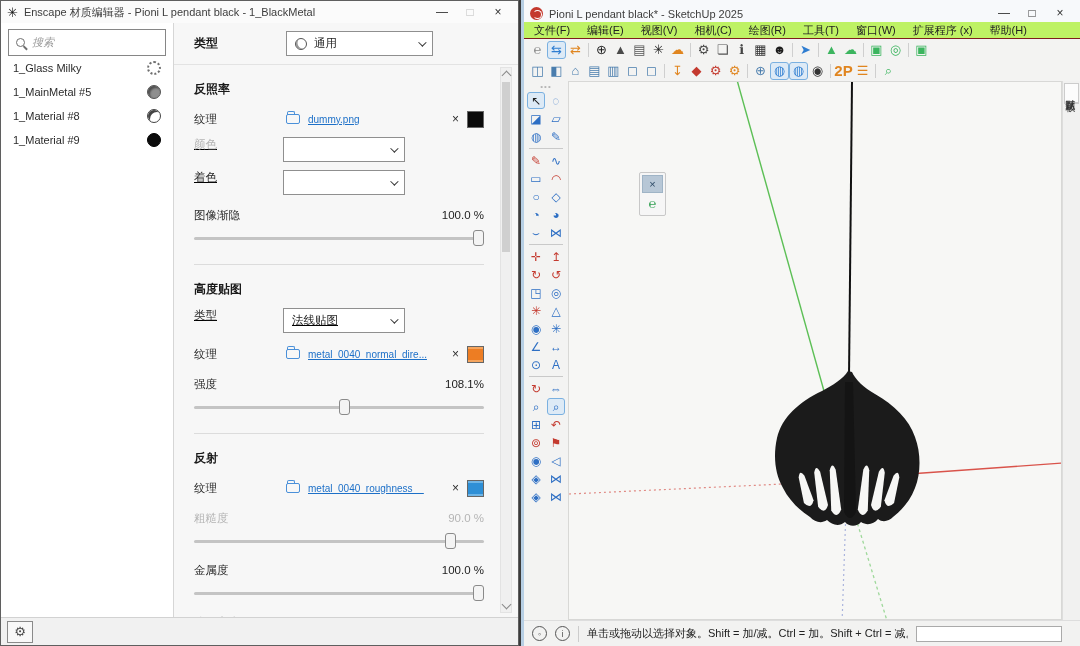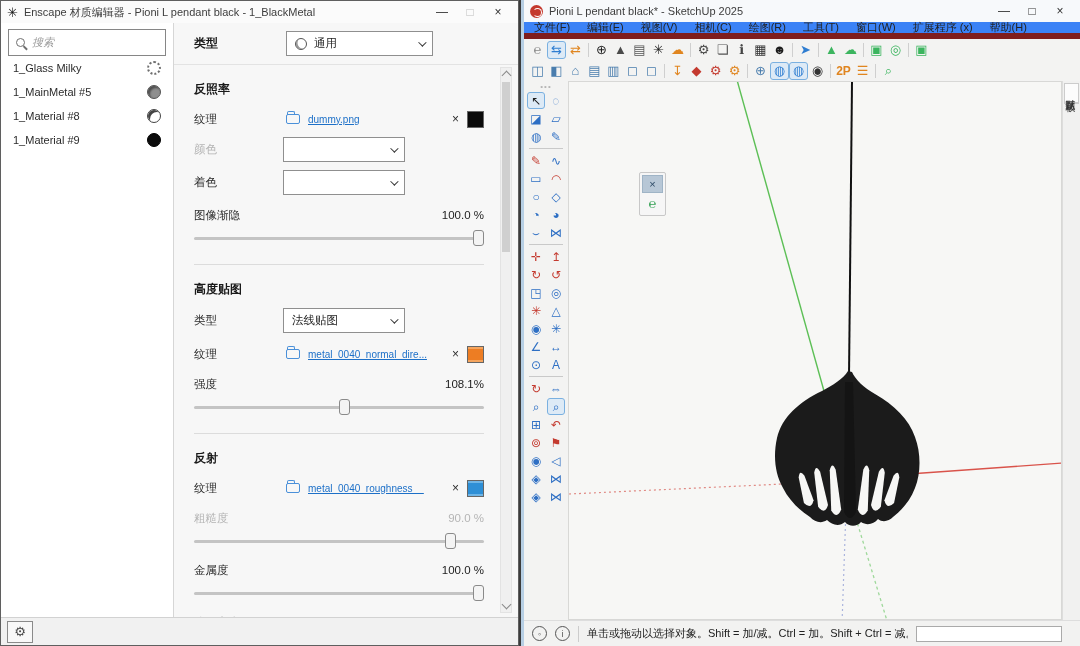--- a/index.html
+++ b/index.html
@@ -44,51 +44,51 @@
   .tex-row { display:flex; align-items:center; margin-top:11px; height:20px; }
   .tex-row .lbl { width:72px; flex:none; }
   .folder { width:14px; height:10px; border:1.5px solid #4a90d9; border-radius:2px; position:relative; margin:0 8px 0 20px; flex:none; }
   .folder::before { content:""; position:absolute; top:-4px; left:0; width:6px; height:3px; border:1.5px solid #4a90d9; border-bottom:none; border-radius:2px 2px 0 0; }
   a.texlink { font-size:10px; color:#1d70c8; text-decoration:underline; flex:1; white-space:nowrap; overflow:hidden; text-overflow:ellipsis; }
   .xbtn { font-size:12px; color:#2f2f2f; margin:0 8px; flex:none; }
   .swatch { width:17px; height:17px; flex:none; border:1px solid #666; }
   .swatch.blk { background:#0a0a0a; }
   .swatch.org { background:#ed7d23; box-shadow:inset 0 -4px 0 -2px #f6a55e, inset 0 6px 0 -4px #f6a55e; }
   .swatch.blu { background:#2e8fd6; box-shadow:inset 0 -4px 0 -2px #6db4e6, inset 0 6px 0 -4px #6db4e6; }
-  .sel-row { display:flex; align-items:center; margin-top:8px; }
+  .sel-row { display:flex; align-items:flex-start; margin-top:8px;text-decoration:underline; }
   .sel-row .lbl { width:89px; flex:none; }
   .sel-row .dd { width:122px; }
   .sl-head { display:flex; justify-content:space-between; align-items:baseline; margin-top:13px; }
   .sl-val { font-size:11.5px; color:#1d1d1d; }
   .sl-val.dis { color:#b5b5b5; }
   .slider { position:relative; height:18px; margin-top:6px; }
   .slider .track { position:absolute; left:0; right:0; top:8px; height:3px; background:#c4c4c4; border-radius:2px; }
   .slider .thumb { position:absolute; top:1px; width:11px; height:16px; background:#f4f4f4; border:1px solid #8a8a8a; border-radius:3px; }
   .hdiv { height:1px; background:#dcdcdc; margin-top:17px; }
   .ens-scroll { position:absolute; right:6px; top:44px; bottom:4px; width:12px; background:#f0f0f0; border:1px solid #e3e3e3; }
   .ens-scroll .thumbv { position:absolute; left:1px; right:1px; top:14px; height:170px; background:#cfcfcf; }
   .arr { position:absolute; left:2px; width:7px; height:7px; border-right:1.5px solid #8a8a8a; border-bottom:1.5px solid #8a8a8a; }
   .arr.up { top:4px; transform:rotate(-135deg); }
   .arr.dn { bottom:4px; transform:rotate(45deg); }
   .ens-foot { height:28px; flex:none; background:#f1f1f1; border-top:1px solid #d2d2d2; display:flex; align-items:center; padding:0 6px; }
   .gearbtn { width:26px; height:22px; border:1px solid #8a8a8a; background:#f8f8f8; display:flex; align-items:center; justify-content:center; font-size:13px; color:#4a4a4a; }
 
   
   .su-win { position:absolute; left:521px; top:0; width:559px; height:646px; background:#f4f4f3; border-left:3px solid #b7cfe4; display:flex; flex-direction:column; }
-  .su-title { height:22px; background:#f7f9fb; display:flex; align-items:center; padding:11px 6px; flex:none; }
+  .su-title { height:22px; background:#f7f9fb; display:flex; align-items:flex-end; padding:2px 6px; flex:none; }
   .su-logo { width:13px; height:13px; border-radius:50%; background:#c4392e; margin-right:6px; position:relative; flex:none; }
   .su-logo::after { content:""; position:absolute; left:3px; top:3px; width:7px; height:7px; border:1.5px solid #fff; border-left-color:transparent; border-radius:50%; }
   .su-title-text { font-size:11px; color:#3d3d3d; flex:1; white-space:nowrap; overflow:hidden; }
-  .su-menu { height:17px; background:#3b82f6; display:flex; align-items:center; padding:0 10px; gap:17px; flex:none; border-bottom:6px solid #7f1d1d; }
+  .su-menu { height:17px; background:#bef264; display:flex; align-items:center; padding:0 10px; gap:17px; flex:none; border-bottom:1px solid #7f1d1d; }
   .su-menu span { font-size:11px; color:#222; white-space:nowrap; }
   .su-tb { height:21px; background:#f3f3f2; display:flex; align-items:center; padding:0 4px; flex:none; }
   .tbtn { width:19px; height:18px; display:flex; align-items:center; justify-content:center; border-radius:3px; flex:none; }
   .tbtn .g { font-size:13px; line-height:1; font-style:normal; }
   .tbtn.sel { border:1px solid #7ab0e0; background:#ddeaf6; }
-  .tbtn .g.small { font-size:12px; font-weight:bold; }
+  .tbtn .g.small { font-size:15px; font-weight:bold; }
   .tsep { width:1px; height:14px; background:#cfcfcf; margin:0 3px; flex:none; }
   .su-main { flex:1; display:flex; min-height:0; }
   .su-palette { width:44px; background:#f3f3f2; padding-top:3px; display:flex; flex-direction:column; align-items:center; flex:none; }
   .pal-grip { color:#b5b5b5; font-size:8px; letter-spacing:1px; height:8px; line-height:6px; }
   .pal-grid { display:grid; grid-template-columns:19px 19px; gap:1px 1px; justify-items:center; }
   .pal-grid .tbtn { width:18px; height:17px; }
   .pal-grid .tbtn .g { font-size:12px; }
   .psep { grid-column:1 / span 2; width:34px; height:1px; background:#c9c9c9; margin:2px 0; }
   .su-view { flex:1; position:relative; background:#f7f7f5; border:1px solid #d8d8d6; overflow:hidden; }
   .mini-tb { position:absolute; left:70px; top:90px; width:27px; background:#f6f6f6; border:1px solid #c8c8c8; border-radius:2px; padding:2px; }

